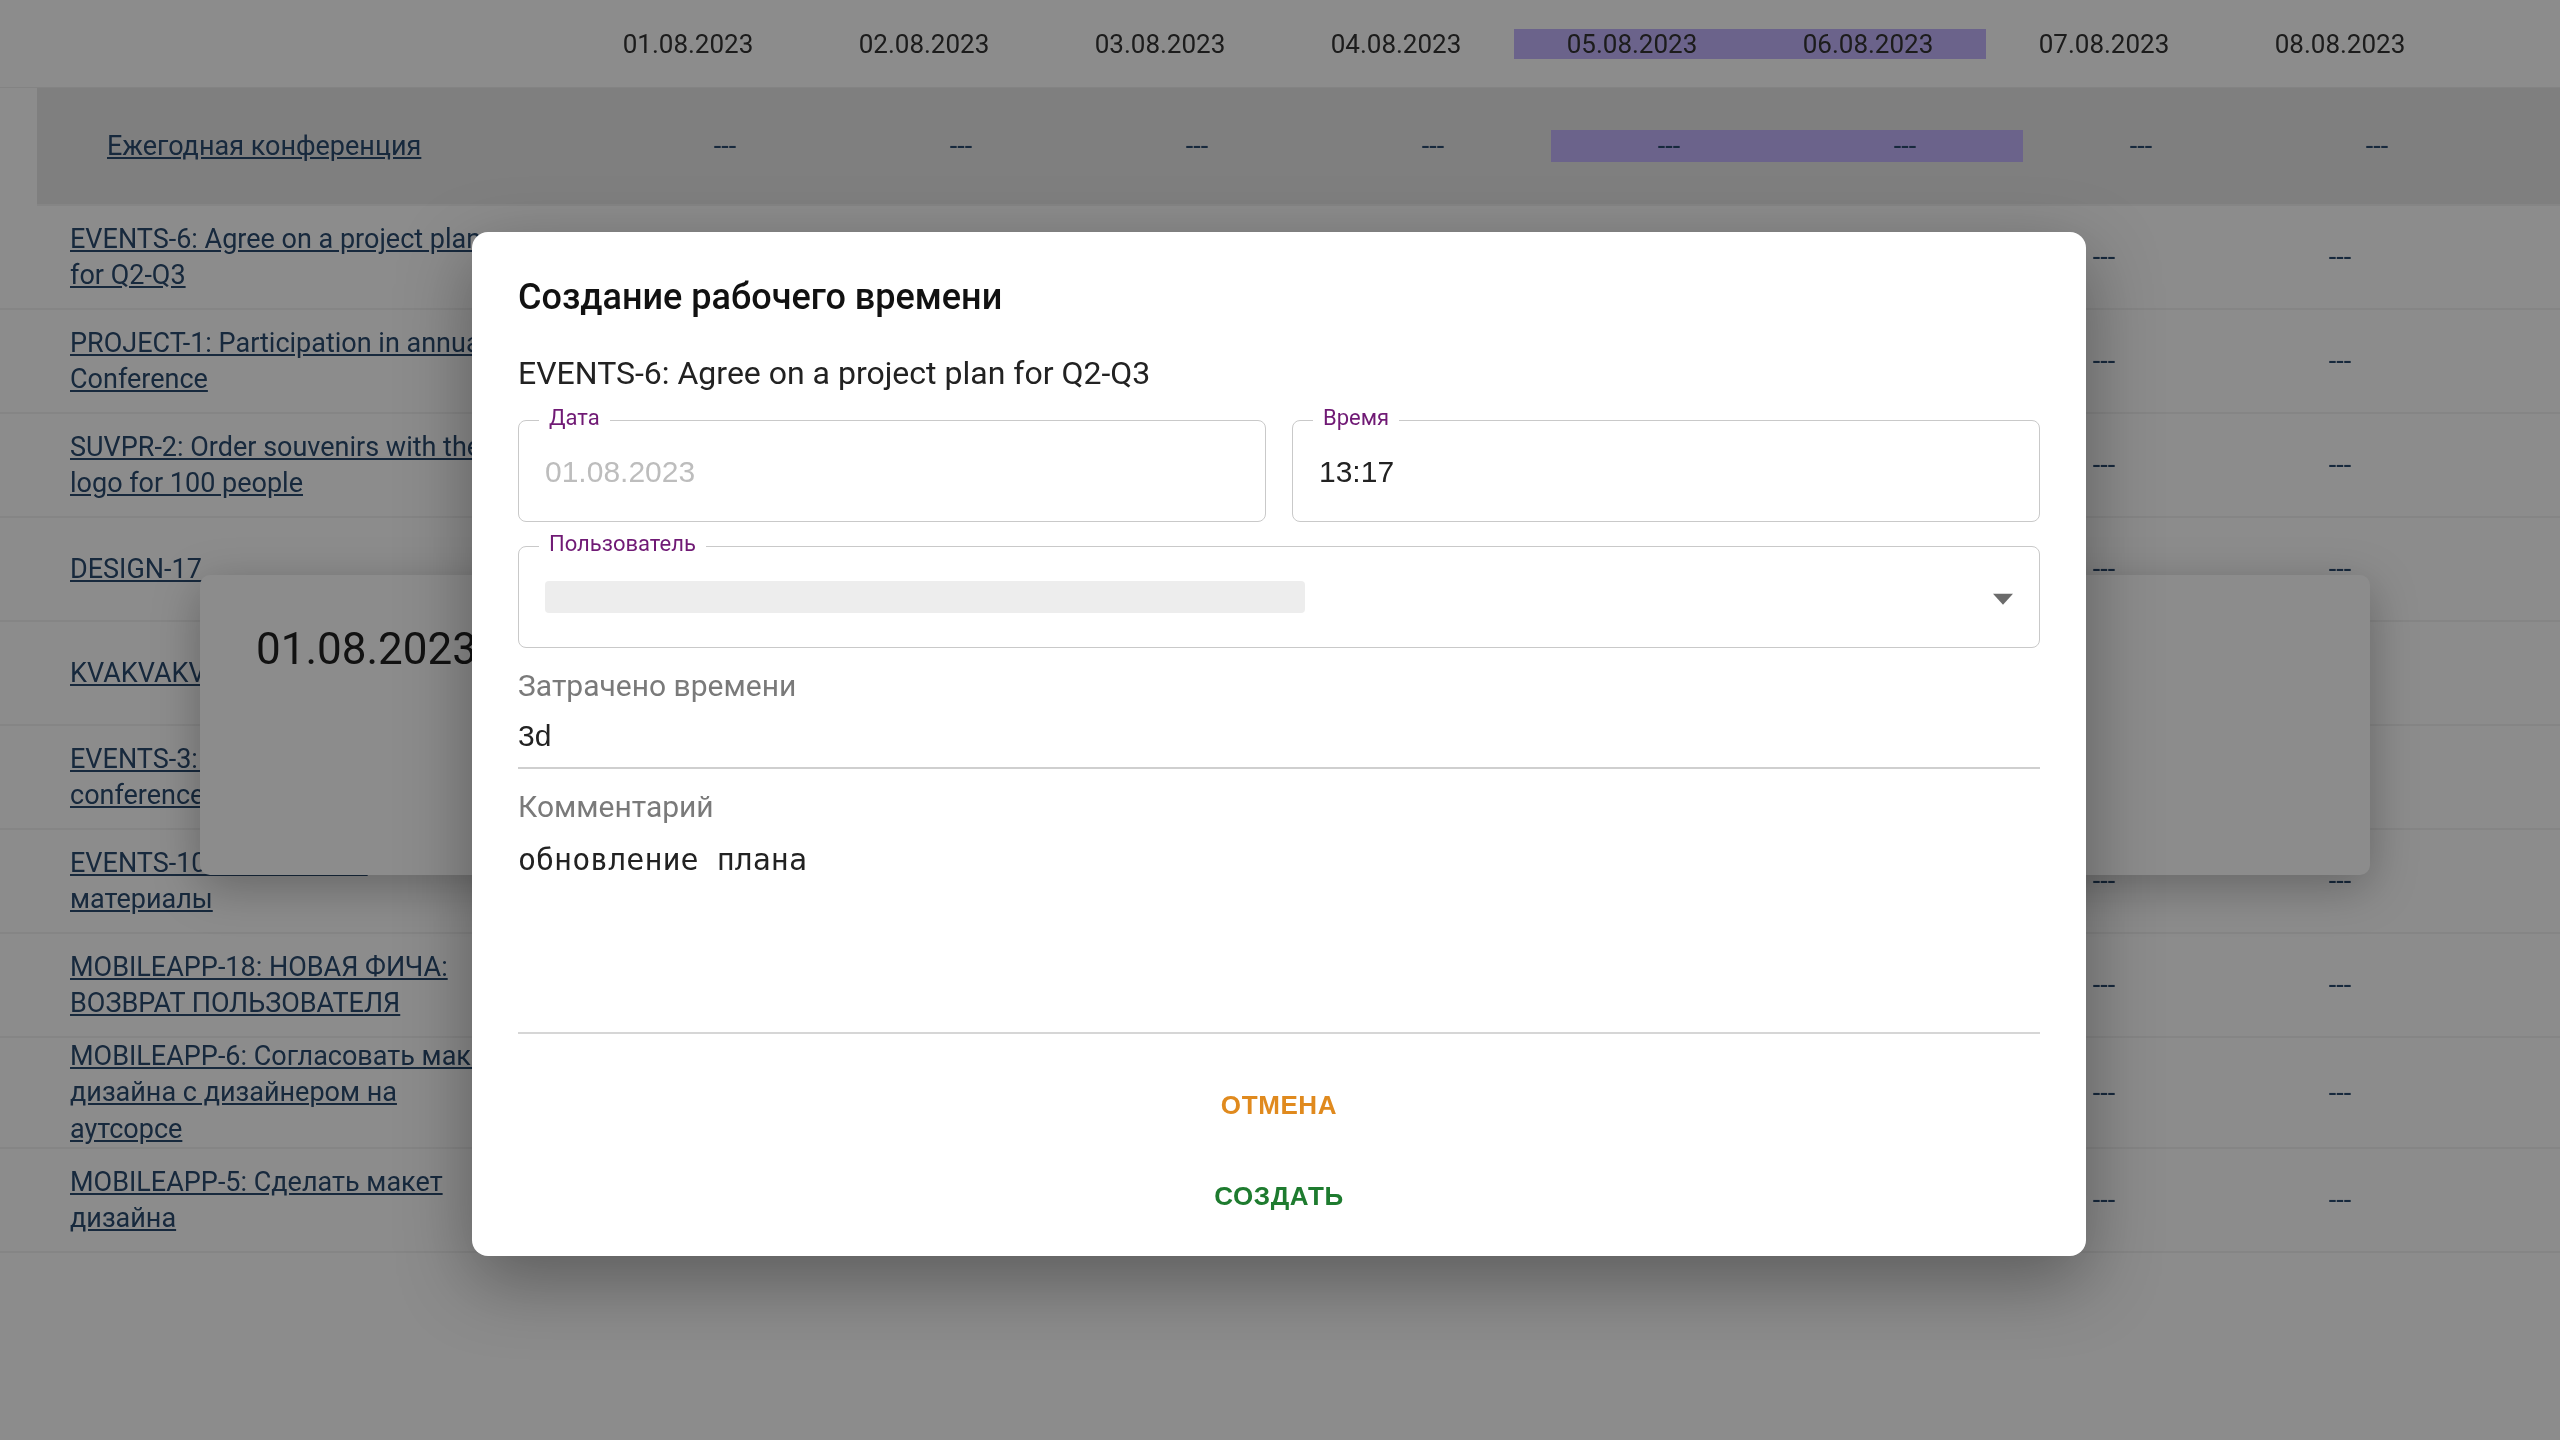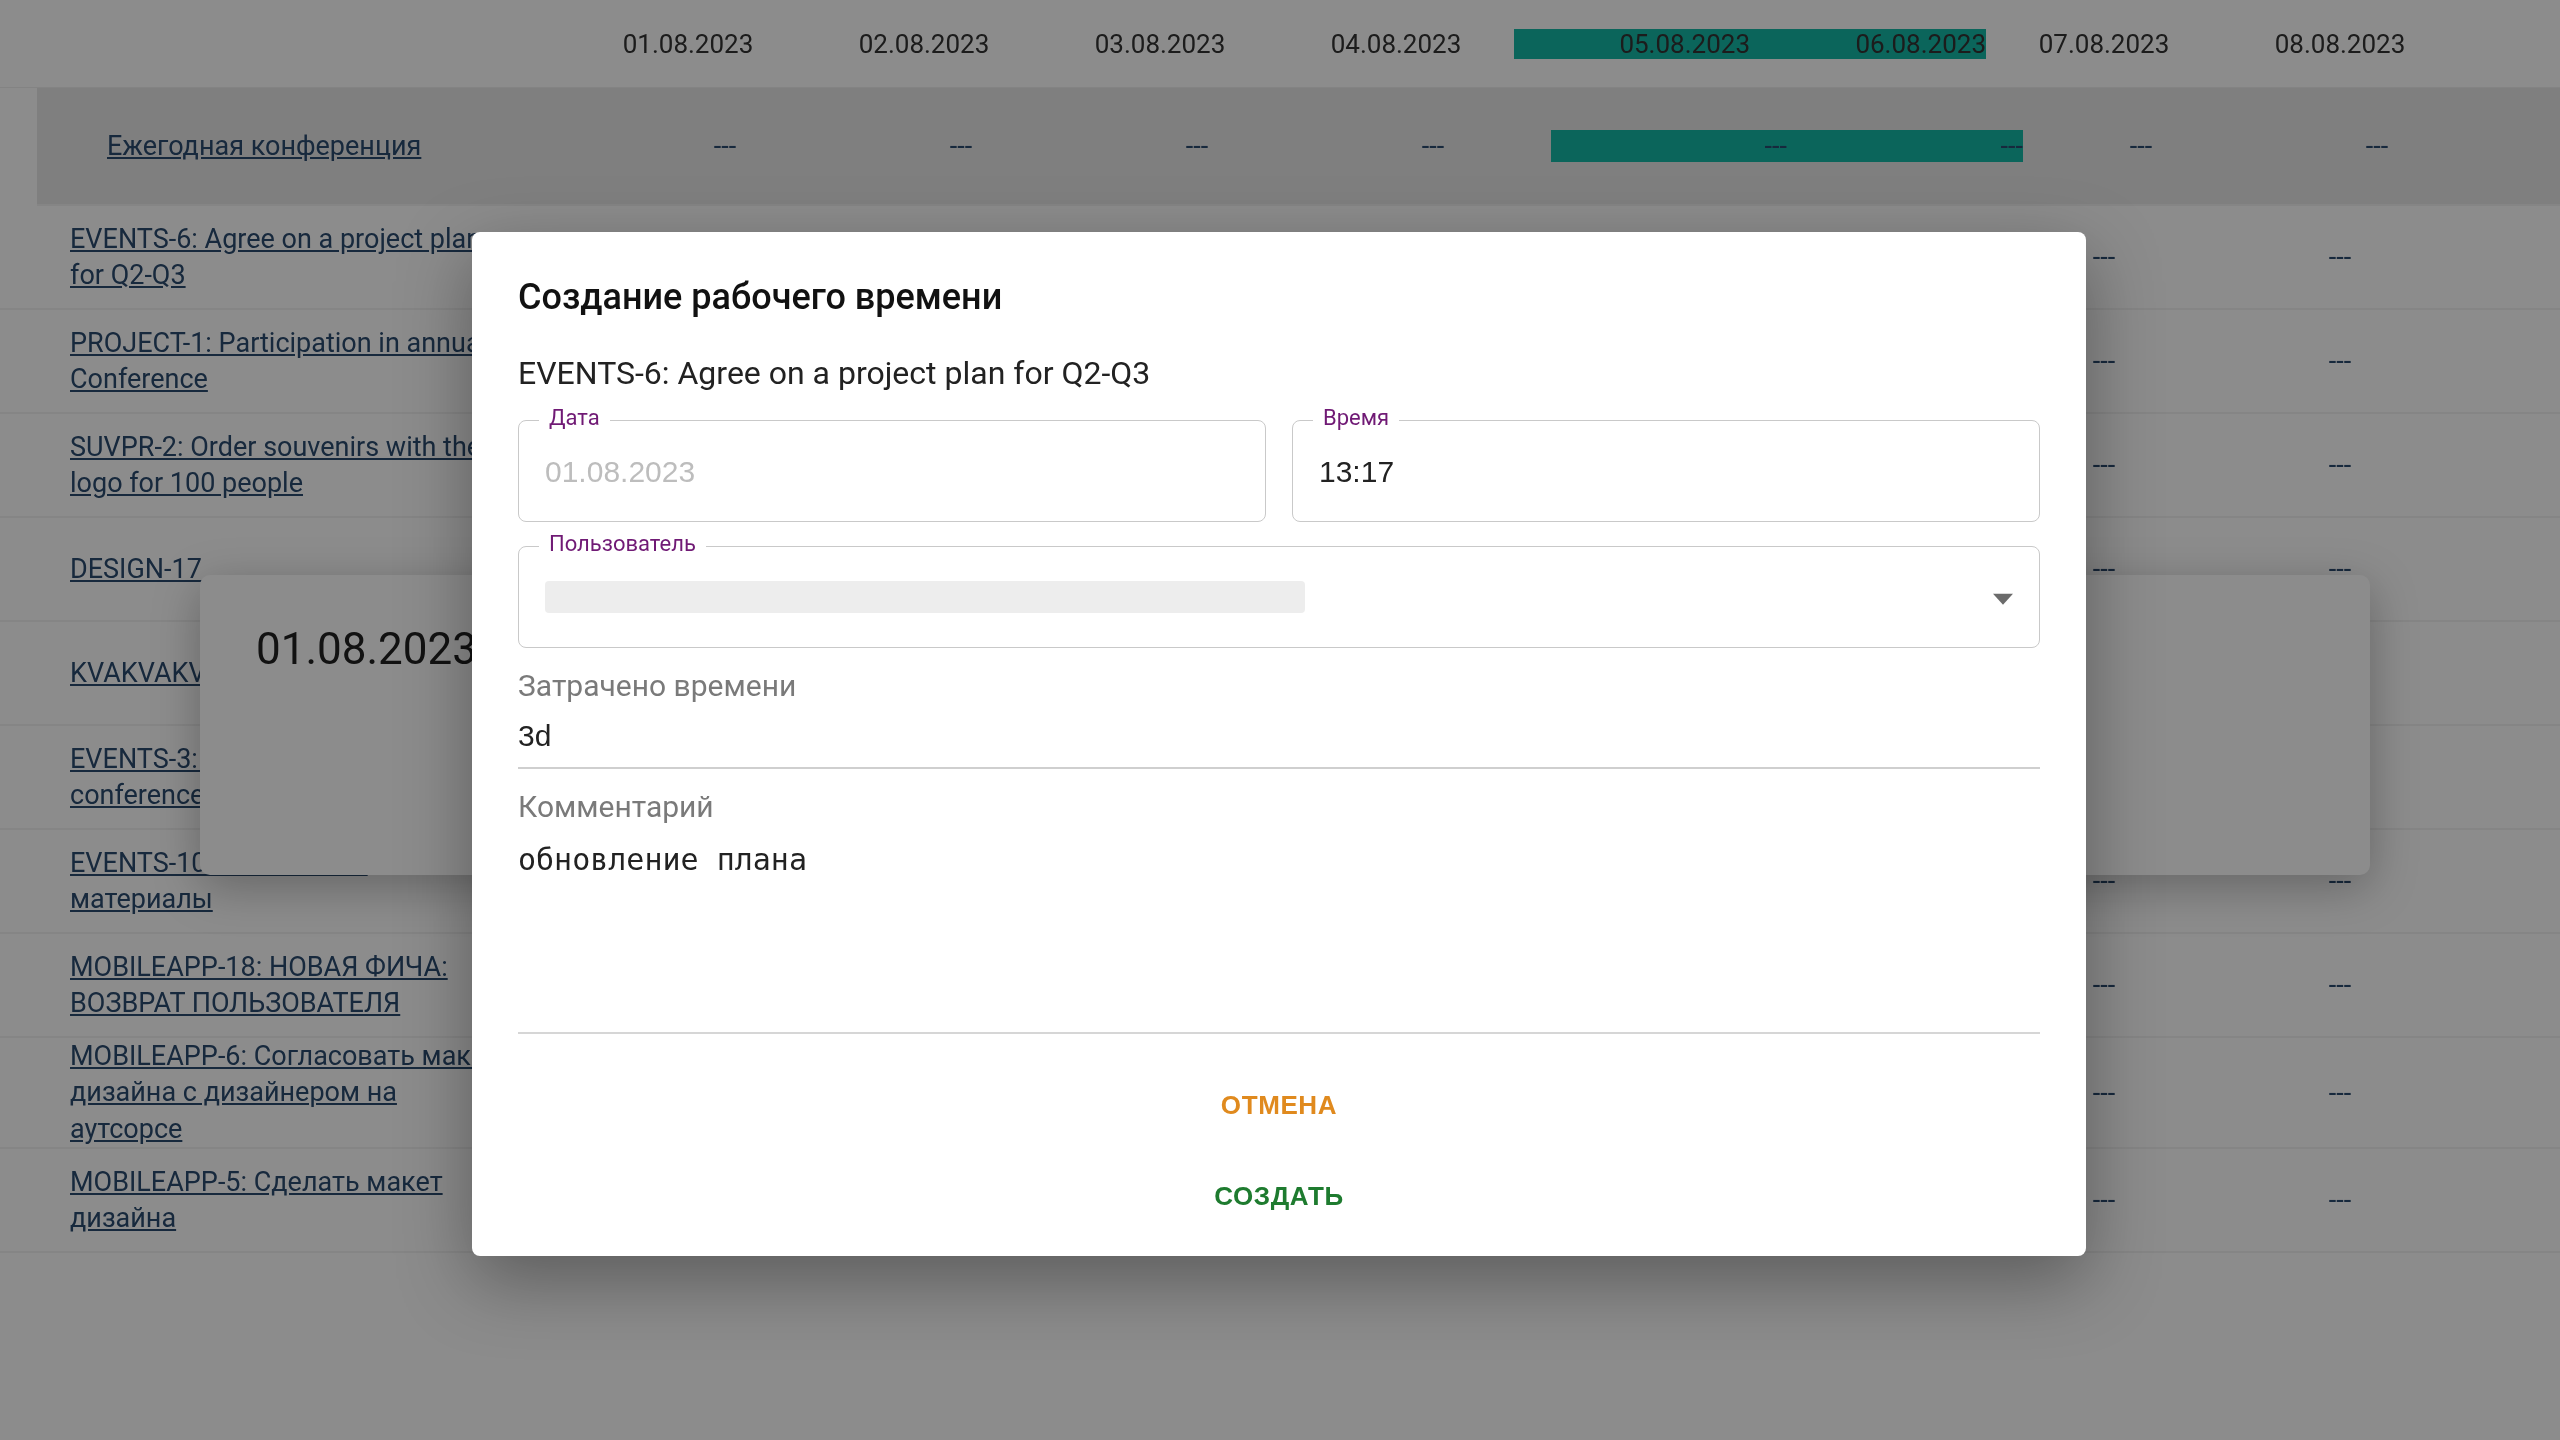--- a/index.html
+++ b/index.html
@@ -12,21 +12,21 @@
       font-size: 26px;
     }
     .grid-header {
       display: flex;
       height: 88px;
       align-items: center;
       border-bottom: 1px solid #eee;
     }
     .task-col { width: 570px; flex: 0 0 570px; padding: 0 70px; }
     .date-col { flex: 0 0 236px; text-align: center; color: #333; }
-    .date-col.weekend { background: #14b8a6; text-align: right; }
+    .date-col.weekend { background: #c4b5fd; }
     .grid-row {
       display: flex;
       align-items: center;
       min-height: 104px;
       border-bottom: 2px solid #f2f2f2;
     }
     .grid-row.group { background: #e8e8e8; min-height: 118px; margin-left: 37px; }
     .grid-row .task-col a {
       color: #2b4b6f;
       text-decoration: underline;
@@ -56,21 +56,21 @@
       background: rgba(0,0,0,.45);
     }
 
     
     .modal {
       position: absolute;
       left: 472px;
       top: 232px;
       width: 1614px;
       background: #fff;
-      border-radius: 8px;
+      border-radius: 16px;
       box-shadow: 0 24px 72px rgba(0,0,0,.35);
       padding: 44px 46px 36px;
     }
     .modal-title { font-size: 36px; font-weight: 500; color: #111; margin-bottom: 36px; }
     .modal-subtitle { font-size: 32px; color: #222; margin-bottom: 28px; }
 
     .row { display: flex; gap: 26px; margin-bottom: 24px; }
 
     .outlined {
       position: relative;

